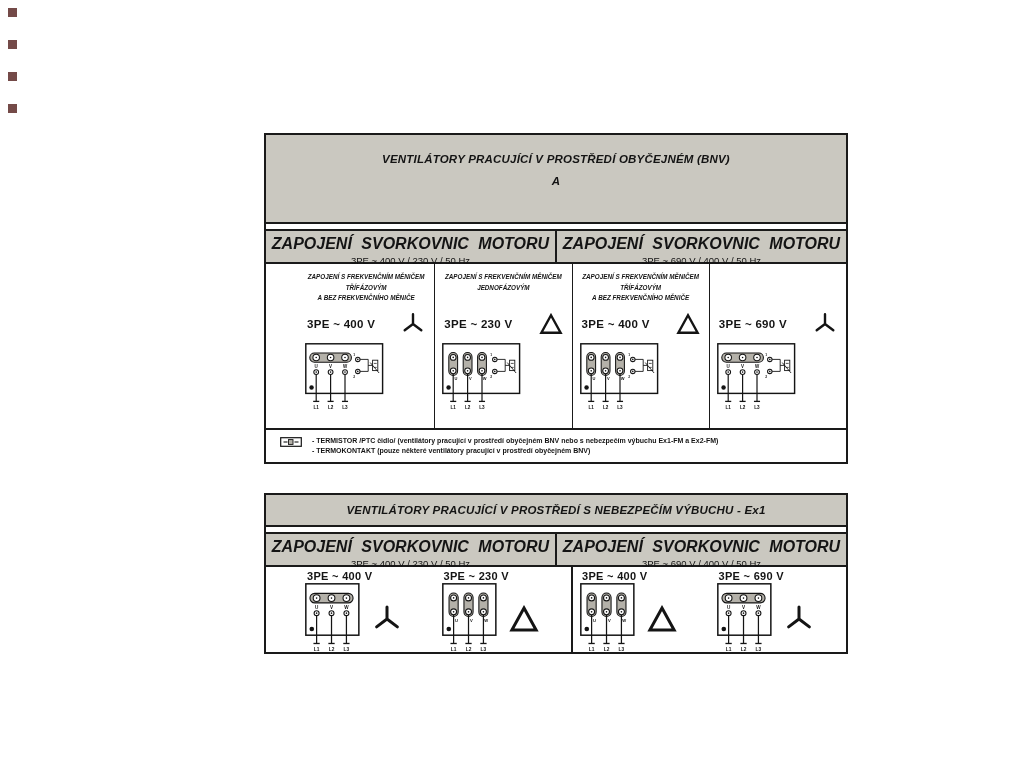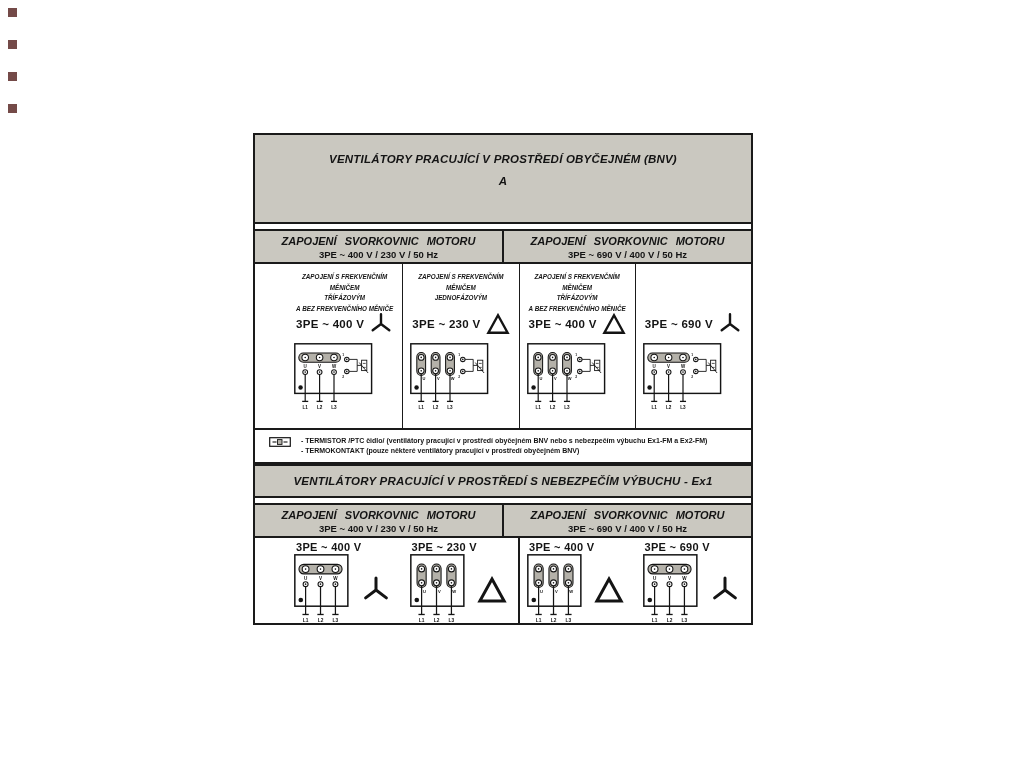--- a/index.html
+++ b/index.html
@@ -3,39 +3,39 @@
 <meta charset="utf-8">
 <style>
   html,body{margin:0;padding:0;}
   body{
     width:1024px;height:768px;background:#ffffff;position:relative;
     font-family:"Liberation Sans", sans-serif;color:#141414;overflow:hidden;
   }
   *{box-sizing:border-box;}
   .corner-marks{position:absolute;left:8px;top:8px;width:14px;}
   .corner-mark{width:9px;height:9px;background:#5c2a28;margin-bottom:23px;opacity:.85;}
-  .sheet{position:absolute;left:253px;top:133px;width:500px;}
+  .sheet{position:absolute;left:264px;top:133px;width:584px;}
   .block{border:2px solid #1a1a1a;background:#fff;}
-  .block + .block{margin-top:0;}
+  .block + .block{margin-top:29px;}
 
   
   .top-title{background:#cac8c0;height:87px;text-align:center;
     font-weight:bold;font-style:italic;font-size:11.5px;padding-top:13px;letter-spacing:.2px;}
   .top-title div{line-height:22px;}
   .bottom-title{background:#cac8c0;height:30px;line-height:30px;text-align:center;
     font-weight:bold;font-style:italic;font-size:11.5px;letter-spacing:.2px;}
 
   .gap-row{height:9px;background:#fff;border-top:2px solid #1a1a1a;border-bottom:2px solid #1a1a1a;}
 
   
   .col-headers{display:flex;background:#cac8c0;height:31px;}
   .col-header{flex:1;text-align:center;padding-top:4px;}
   .col-header + .col-header{border-left:2px solid #1a1a1a;}
-  .ch1{font-weight:bold;font-style:italic;font-size:11px;word-spacing:5px;}
-  .ch2{font-weight:bold;font-size:9.5px;margin-top:2px;}
+  .ch1{font-weight:bold;font-style:italic;font-size:16px;word-spacing:5px;}
+  .ch2{font-weight:normal;font-size:9.5px;margin-top:2px;}
 
   
   .cells{display:flex;border-top:2px solid #1a1a1a;background:#fff;padding-left:32px;}
   .cells-top{height:166px;}
   .cell{flex:1;min-width:0;}
   .cell + .cell{border-left:1.5px solid #1a1a1a;}
   .cell-note{height:46px;padding-top:8px;text-align:center;
     font-size:6.3px;font-weight:bold;font-style:italic;line-height:10.5px;}
   .voltage-row{display:flex;align-items:center;justify-content:space-between;
     padding:0 9px 0 9px;height:28px;}

